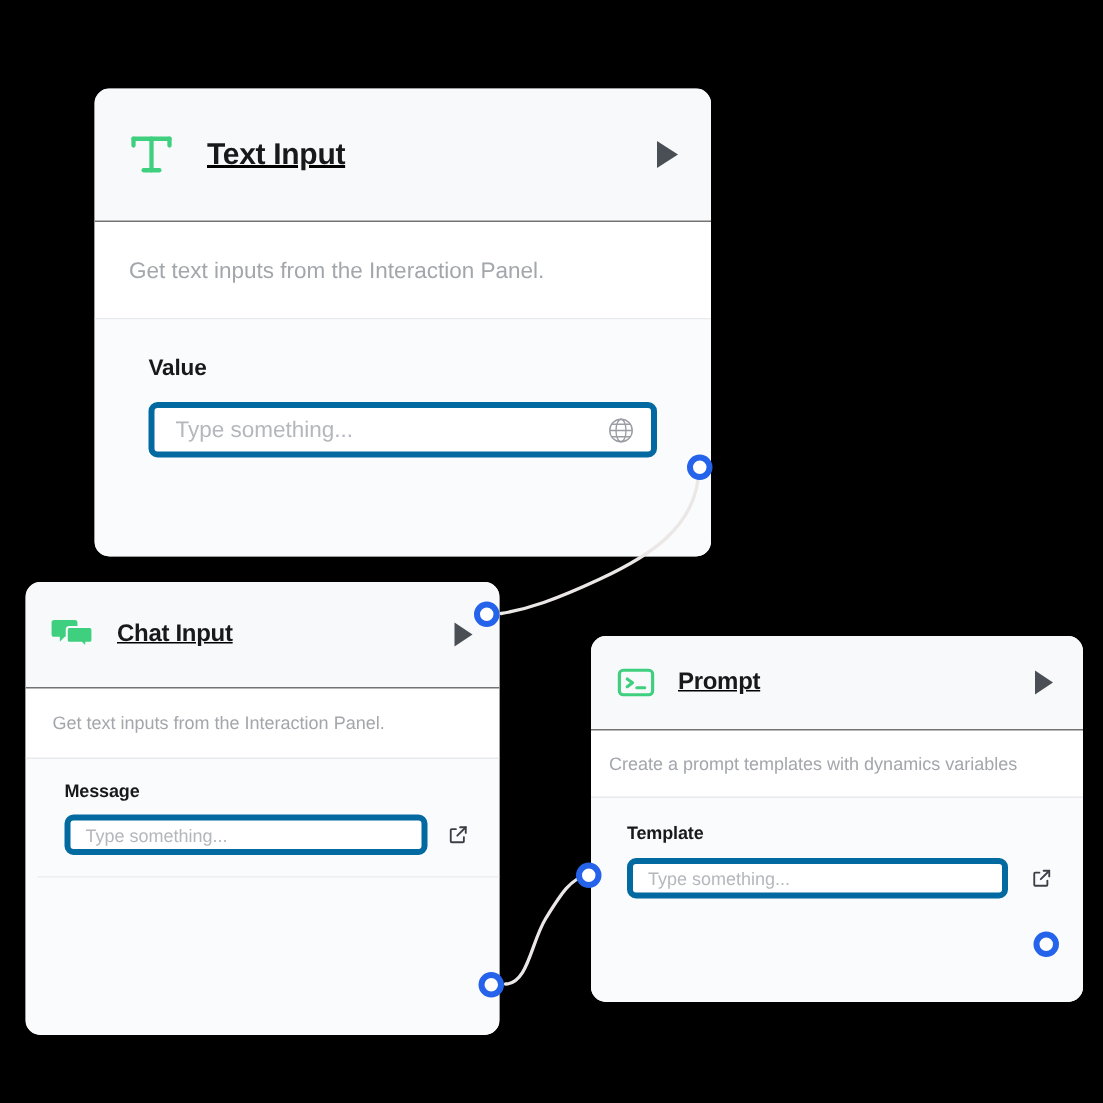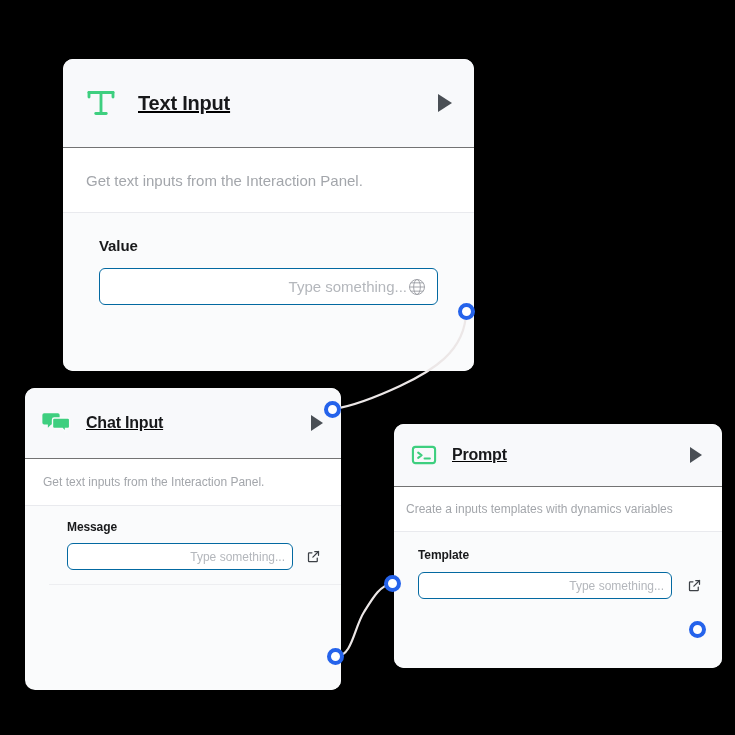--- a/index.html
+++ b/index.html
@@ -102,29 +102,28 @@
     color: #18191b;
     font-weight: bold;
     letter-spacing: -0.1px;
   }
   .field-row {
     display: flex;
     align-items: center;
   }
   .input-box {
     background: #ffffff;
-    border: 1px solid #0369a1;
+    border: 4px solid #0369a1;
     border-radius: 6px;
     box-sizing: border-box;
     display: flex;
     align-items: center;
     position: relative;
     flex: 1 1 auto;
     cursor: text;
-    text-align: right;
   }
   .input-ph {
     color: #b4b7bc;
     white-space: nowrap;
     overflow: hidden;
     flex: 1 1 auto;
   }
   .in-icon {
     flex: 0 0 auto;
     display: flex;
@@ -166,28 +165,28 @@
   #node-text-input .node-header { height: 88px; padding: 0 22px 0 20px; }
   #node-text-input .node-icon { width: 36px; height: 36px; margin-right: 19px; }
   #node-text-input .node-title { font-size: 20px; }
   #node-text-input .node-desc { height: 66px; padding: 0 23px; font-size: 15px; }
   #node-text-input .node-body { padding: 24px 36px 0 36px; }
   #node-text-input .field-label { font-size: 15px; margin-bottom: 14px; }
   #node-text-input .input-box { height: 37px; padding: 0 10px 0 14px; }
   #node-text-input .input-ph { font-size: 15px; }
 
   #node-chat-input {
-    left: 25px; top: 388px;
+    left: 17px; top: 388px;
     width: 316px; height: 302px;
   }
   #node-chat-input .node-header { height: 70px; padding: 0 18px 0 16px; }
   #node-chat-input .node-icon { width: 30px; height: 30px; margin-right: 15px; }
   #node-chat-input .node-title { font-size: 16px; }
   #node-chat-input .node-desc { height: 48px; padding: 0 18px; font-size: 12px; }
-  #node-chat-input .node-body { padding: 14px 0 0 8px; margin-left: 16px; }
+  #node-chat-input .node-body { padding: 14px 0 0 8px; }
   #node-chat-input .field-group { padding: 0 18px 14px 18px; }
   #node-chat-input .field-group.second { padding-top: 14px; }
   #node-chat-input .field-label { font-size: 12px; margin-bottom: 9px; }
   #node-chat-input .input-box { height: 27px; padding: 0 7px 0 10px; }
   #node-chat-input .input-ph { font-size: 12px; }
   #node-chat-input .ext-icon { width: 20px; height: 20px; margin-left: 10px; }
 
   #node-prompt {
     left: 394px; top: 424px;
     width: 328px; height: 244px;
@@ -314,21 +313,21 @@
             <path d="M7 10 L10 12.2 L7 14.4"></path>
             <path d="M12.5 15 H17"></path>
           </svg>
         </span>
         <span class="node-title">Prompt</span>
         <span class="play-btn">
           <span class="play-tri" style="border-width:8px 0 8px 12px;"></span>
         </span>
       </div>
 
-      <div class="node-desc">Create a inputs templates with dynamics variables</div>
+      <div class="node-desc">Create a prompt templates with dynamics variables</div>
 
       <div class="node-body">
         <div class="field-group">
           <div class="field-label">Template</div>
           <div class="field-row">
             <div class="input-box">
               <span class="input-ph">Type something...</span>
             </div>
             <span class="ext-icon">
               <svg width="15" height="15" viewBox="0 0 24 24" fill="none" stroke="currentColor" stroke-width="2" stroke-linecap="round" stroke-linejoin="round">

